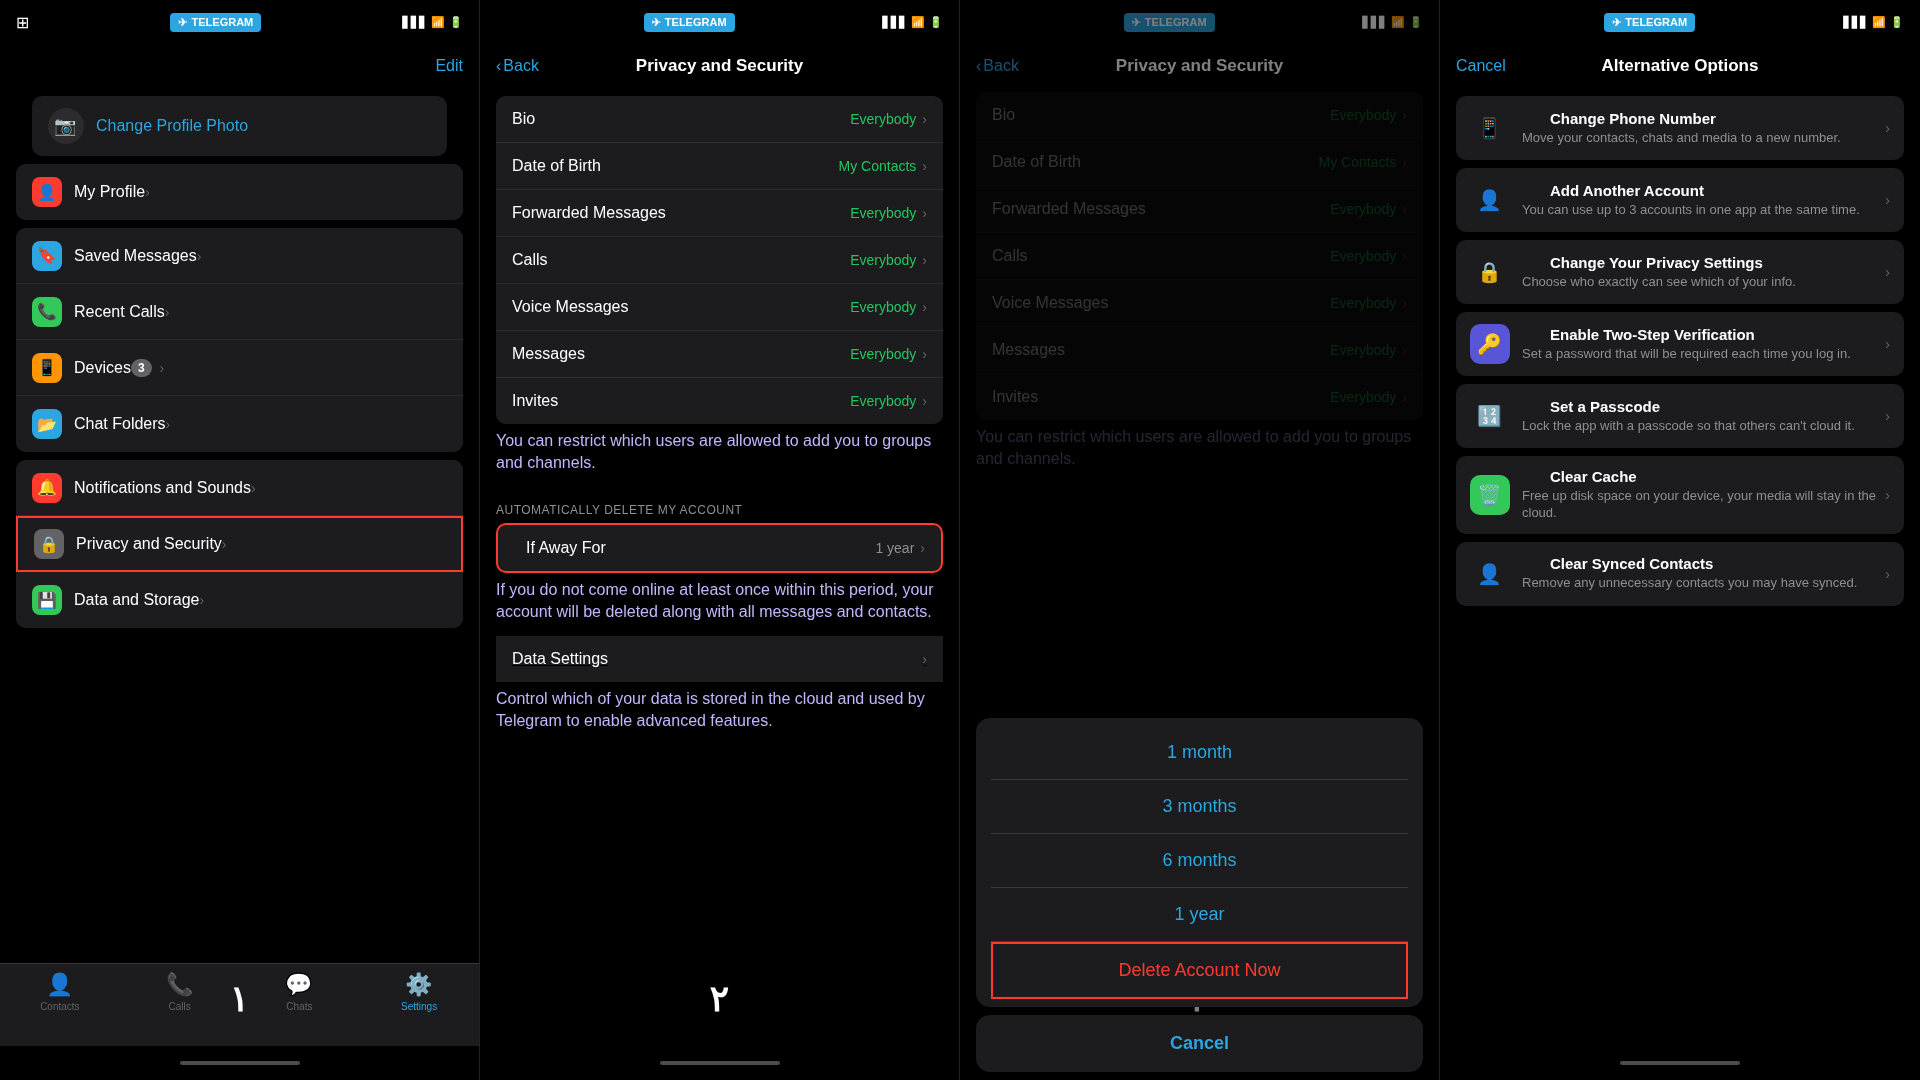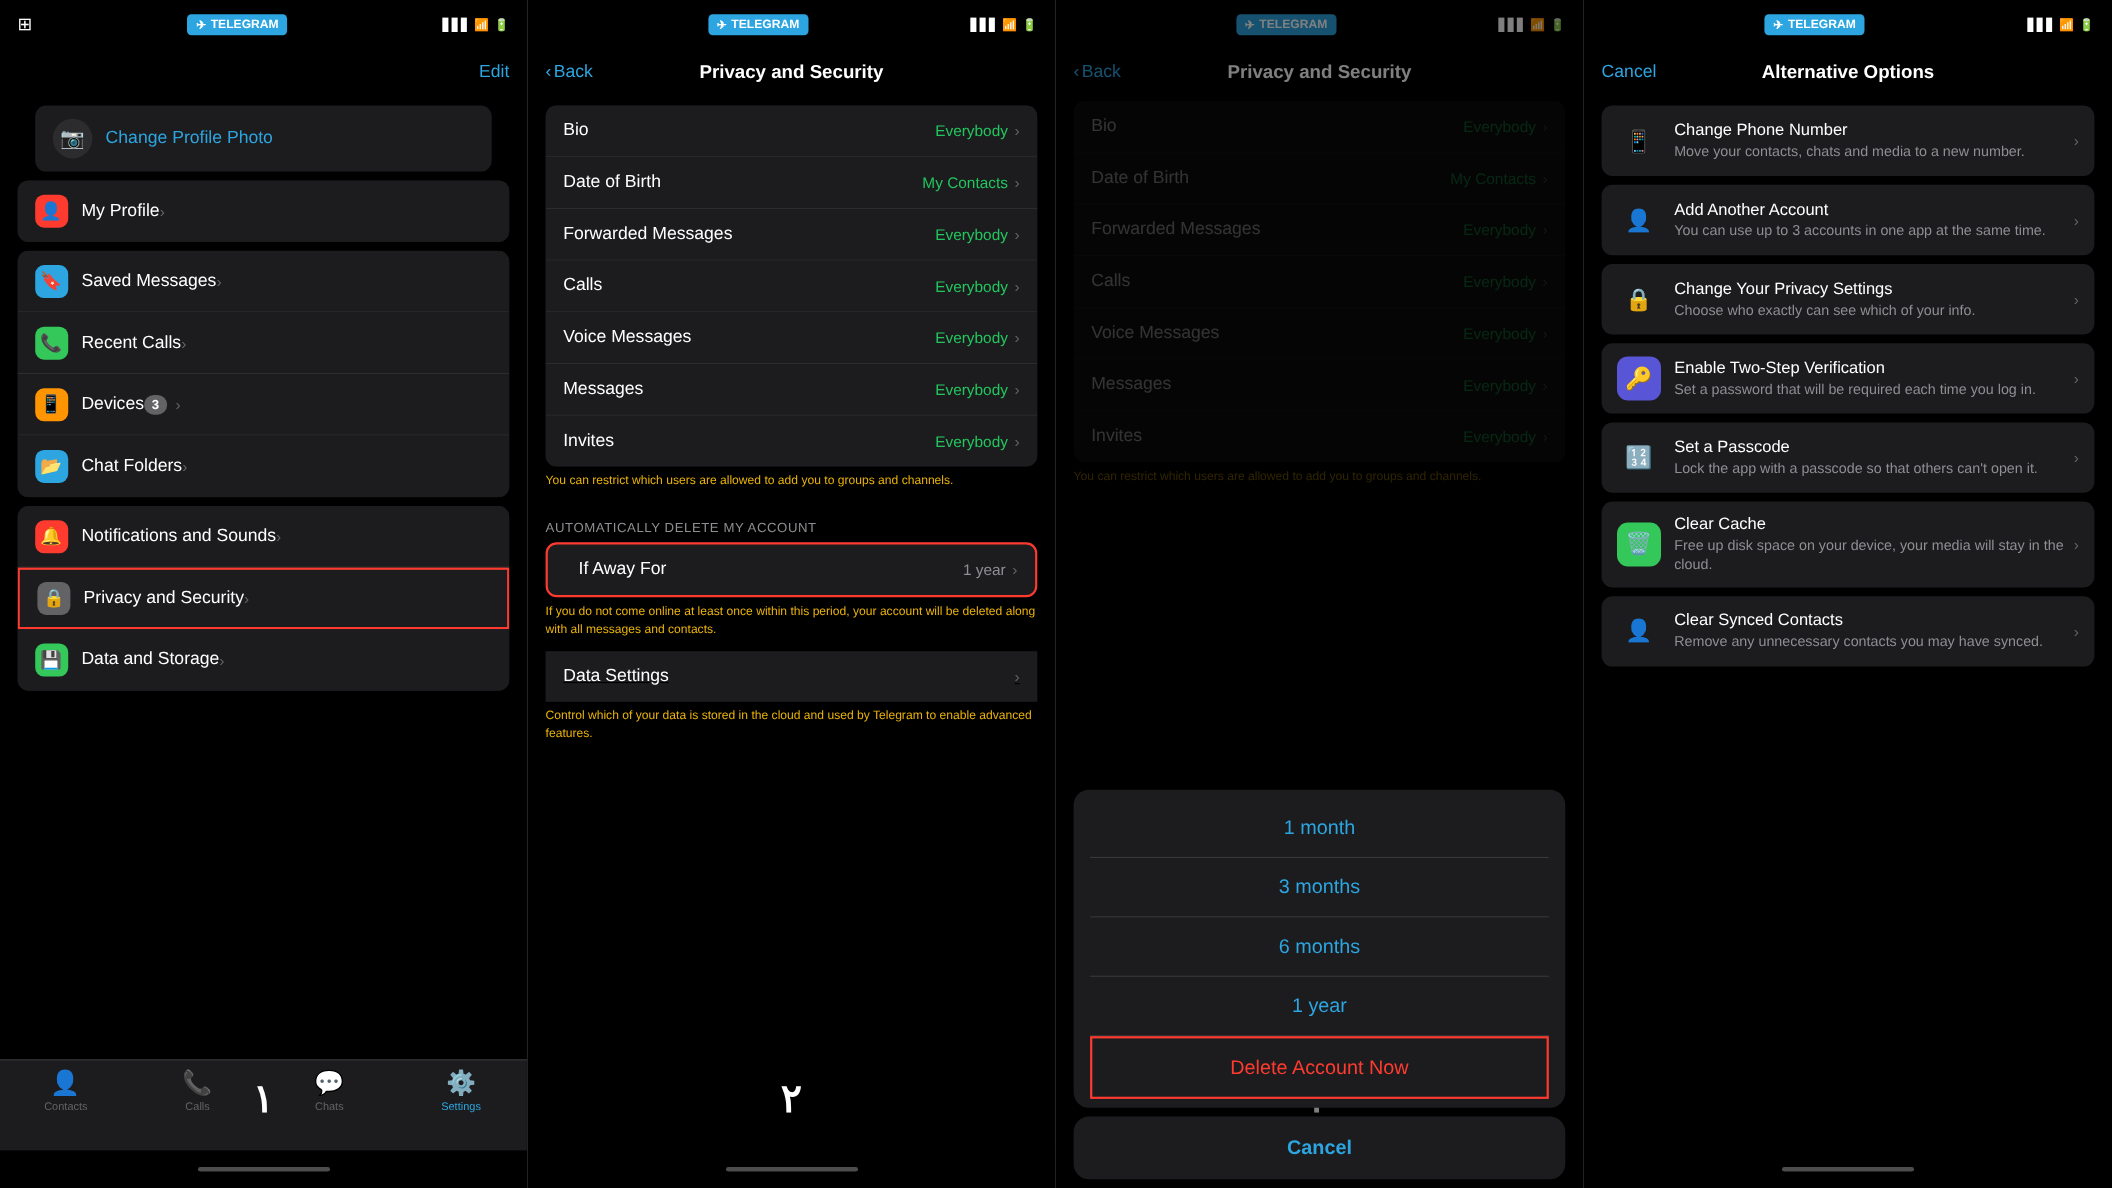--- a/index.html
+++ b/index.html
@@ -220,22 +220,22 @@
     .privacy-item-value {
       font-size: 14px;
       color: #22c55e;
       margin-right: 6px;
     }
     .privacy-chevron {
       color: #636366;
       font-size: 14px;
     }
     .privacy-note {
-      font-size: 11px;
-      color: #eab308;
+      font-size: 16px;
+      color: #c4b5fd;
       padding: 6px 16px 12px;
       line-height: 1.4;
     }
 
     
     .auto-delete-header {
       font-size: 12px;
       color: #8E8E93;
       text-transform: uppercase;
       letter-spacing: 0.5px;
@@ -352,23 +352,24 @@
       justify-content: center;
       margin-right: 12px;
       flex-shrink: 0;
       font-size: 20px;
     }
     .alt-option-content {
       flex: 1;
     }
     .alt-option-title {
       font-size: 15px;
-      font-weight: 400;
+      font-weight: 700;
       color: #fff;
       margin-bottom: 3px;
+      margin-left: 28px;
     }
     .alt-option-desc {
       font-size: 13px;
       color: #8E8E93;
       line-height: 1.3;
     }
     .alt-option-chevron {
       color: #636366;
       font-size: 14px;
       margin-left: 8px;
@@ -753,21 +754,21 @@
         <div class="alt-option-title">Enable Two-Step Verification</div>
         <div class="alt-option-desc">Set a password that will be required each time you log in.</div>
       </div>
       <span class="alt-option-chevron">›</span>
     </div>
 
     <div class="alt-option-item">
       <div class="alt-option-icon green">🔢</div>
       <div class="alt-option-content">
         <div class="alt-option-title">Set a Passcode</div>
-        <div class="alt-option-desc">Lock the app with a passcode so that others can't open it.</div>
+        <div class="alt-option-desc">Lock the app with a passcode so that others can't cloud it.</div>
       </div>
       <span class="alt-option-chevron">›</span>
     </div>
 
     <div class="alt-option-item">
       <div class="alt-option-icon green" style="background:#34C759;">🗑️</div>
       <div class="alt-option-content">
         <div class="alt-option-title">Clear Cache</div>
         <div class="alt-option-desc">Free up disk space on your device, your media will stay in the cloud.</div>
       </div>

